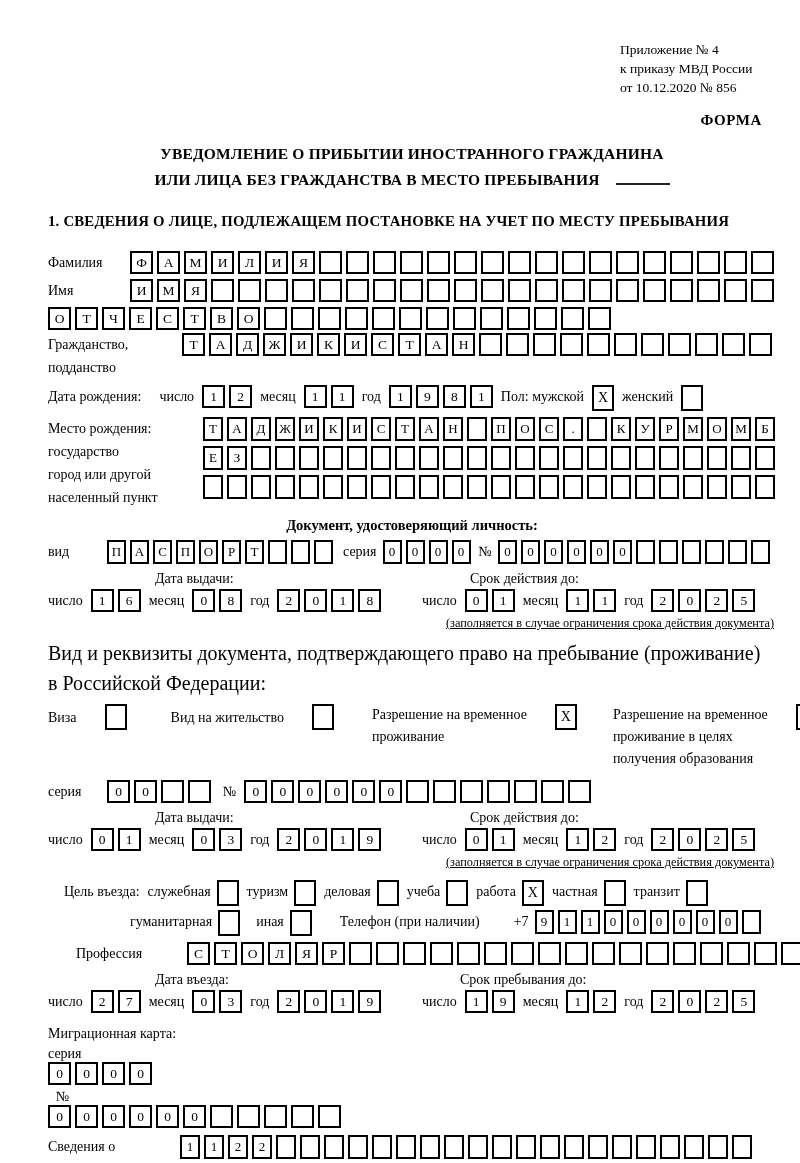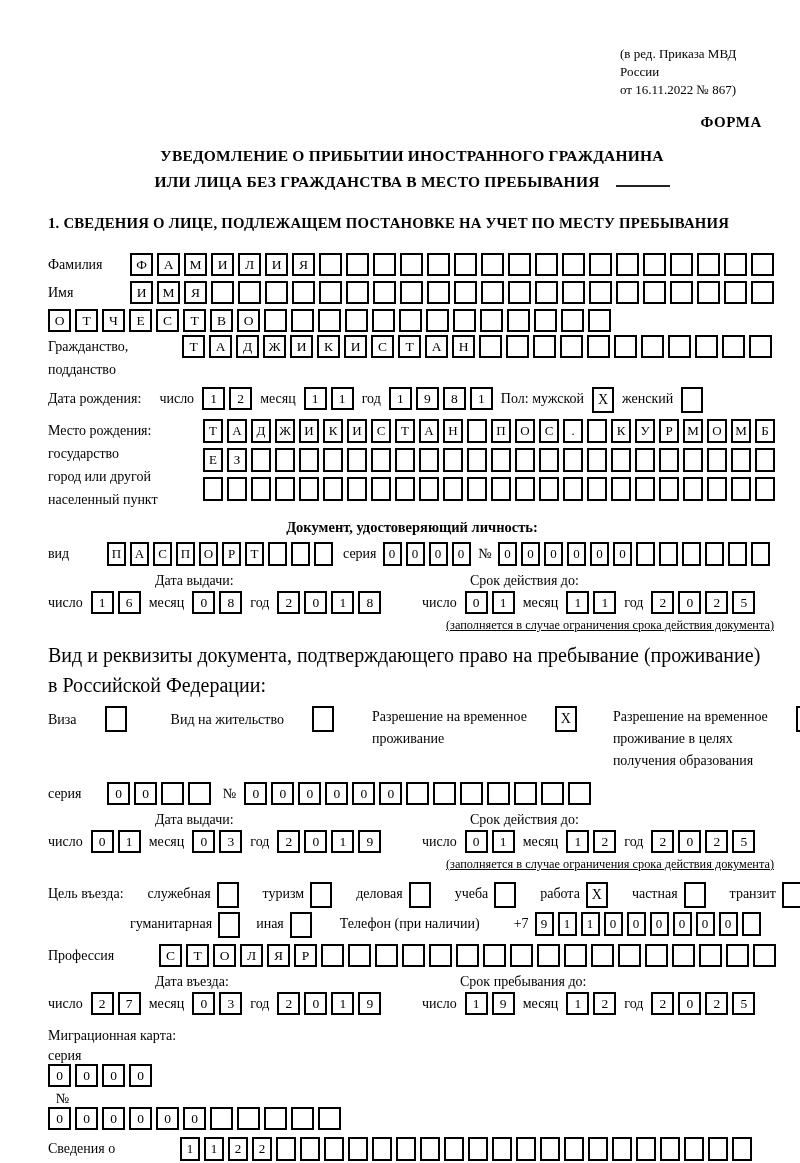--- a/index.html
+++ b/index.html
@@ -39,30 +39,31 @@
   .dlrow .R { padding-left:62px; }
   .dlrow.entry .R { padding-left:52px; }
   .drow { display:flex; margin-top:2px; }
   .drow .L { width:360px; flex:none; }
   .drow .R { padding-left:14px; }
   .note-right { text-align:right; padding-right:2px; font-size:12.3px; margin-top:4px;text-decoration:underline; }
 
   .plain { font-size:20px; margin-top:11px; }
   .center-bold { text-align:center; font-weight:700; font-size:14.5px; margin-top:8px; }
   .optblock { text-align:left; font-size:14px; line-height:22px; flex:none; }
-  .pair { display:flex; gap:6px; align-items:flex-start; } .gap8 { gap:24px; }
+  .pair { display:flex; gap:6px; align-items:flex-start; } .gap8 { gap:8px;margin-left:16px; }
 </style>
 </head>
 <body>
 
 <div class="page">
 
-  <div class="amendment">
-    <div>(в ред. Приказа МВД России</div>
-    <div>от 16.11.2022 № 867)</div>
+  <div class="appendix">
+    <div>Приложение № 4</div>
+    <div>к приказу МВД России</div>
+    <div>от 10.12.2020 № 856</div>
   </div>
   <div class="forma">ФОРМА</div>
 
   <div class="title">
     <div>УВЕДОМЛЕНИЕ О ПРИБЫТИИ ИНОСТРАННОГО ГРАЖДАНИНА</div>
     <div>
       <span>ИЛИ ЛИЦА БЕЗ ГРАЖДАНСТВА В МЕСТО ПРЕБЫВАНИЯ</span><span class="blank-line"></span>
     </div>
   </div>
 
@@ -528,21 +529,21 @@
         <span class="cell">0</span>
         <span class="cell">0</span>
         <span class="cell">0</span>
         <span class="cell">0</span>
         <span class="cell">0</span>
         <span class="cell">0</span>
         <span class="cell"></span>
       </span>
   </div>
 
-  <div class="frow" style="margin-top:6px;">
+  <div class="frow" style="margin-top:6px;margin-left:28px;">
     <span class="lbl w111">Профессия</span>
     <span class="cells">
         <span class="cell">С</span>
         <span class="cell">Т</span>
         <span class="cell">О</span>
         <span class="cell">Л</span>
         <span class="cell">Я</span>
         <span class="cell">Р</span>
         <span class="cell"></span>
         <span class="cell"></span>

